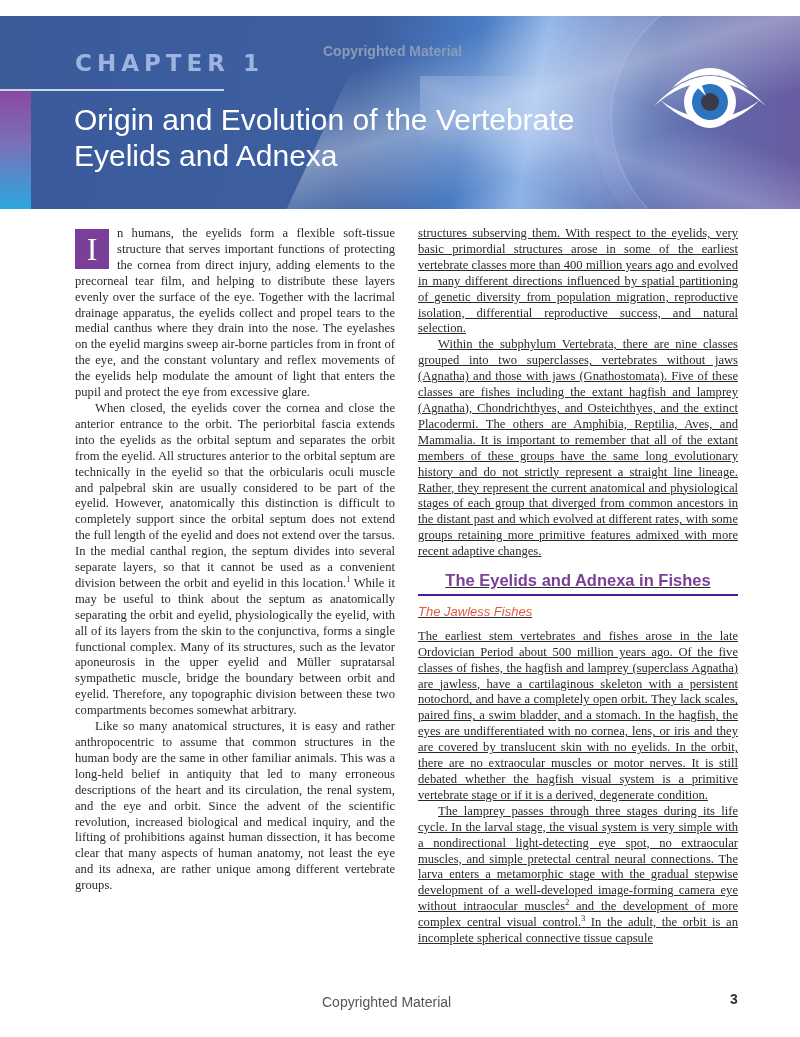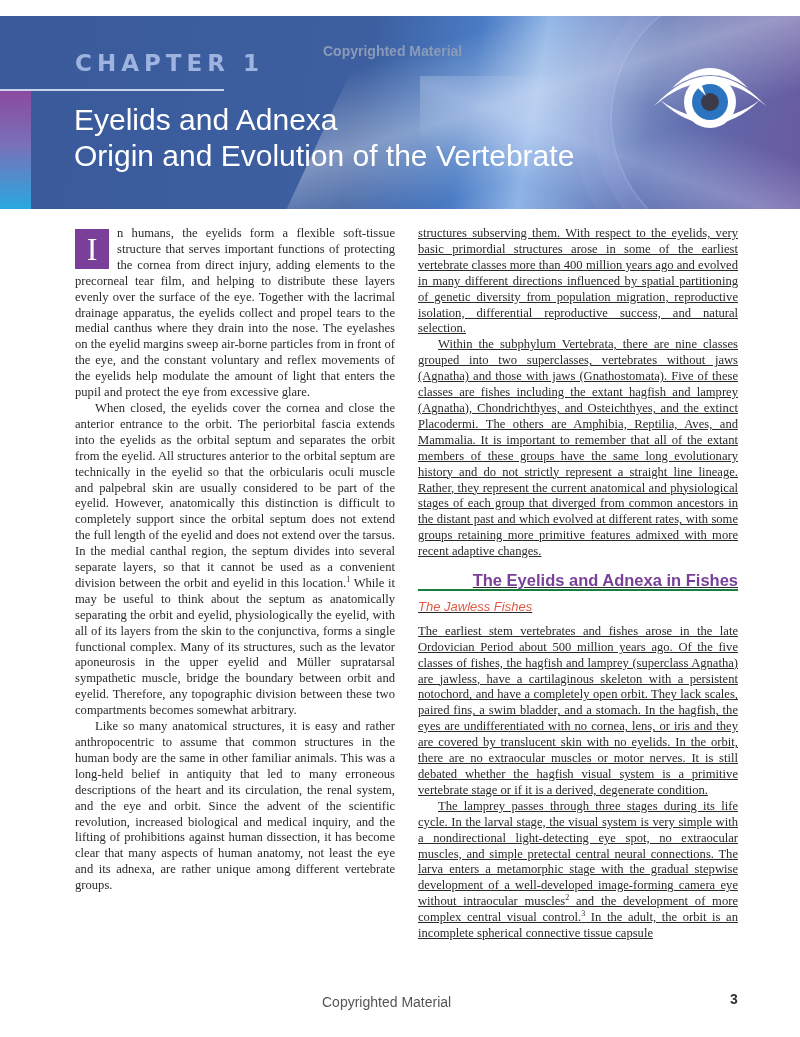--- a/index.html
+++ b/index.html
@@ -30,40 +30,40 @@
     text-align: justify; hyphens: auto; }
   .col-left { left: 75px; }
   .col-right { left: 418px; text-decoration: underline; }
   .col p { margin: 0; text-indent: 20px; }
   .col p.noindent { text-indent: 0; }
   .dropcap { float: left; width: 34px; height: 40px; background: #7a3f98; color: #fff; font-size: 32px; line-height: 40px;
     text-align: center; margin: 3px 8px 0 0; }
   sup { font-size: 8px; line-height: 0; }
 
   .h2 { font-family: "Liberation Sans", sans-serif; font-weight: bold; font-size: 16.5px; color: #7a3f98; margin: 13px 0 0 0;
-    border-bottom: 2px solid #15803d; text-align: right; }
+    padding-bottom: 5px; border-bottom: 2px solid #4c1d95; text-align: center; }
   .h3 { font-family: "Liberation Sans", sans-serif; font-style: italic; font-size: 13px; color: #e05a44; margin: 8px 0 9px 0; text-align: left; }
 
   .watermark-bottom { position: absolute; left: 322px; top: 994px; font-family: "Liberation Sans", sans-serif; font-size: 14px; color: #555; }
   .page-number { position: absolute; left: 730px; top: 991px; font-family: "Liberation Sans", sans-serif; font-weight: bold; font-size: 14px; color: #333; }
 </style>
 </head>
 <body>
 
 <div class="banner">
   <div class="rays"></div>
   <div class="rays2"></div>
   <div class="circles"></div>
   <div class="sidebar-strip"></div>
   <div class="chapter-rule"></div>
   <div class="chapter-label">CHAPTER 1</div>
   <div class="watermark-top">Copyrighted Material</div>
   <div class="chapter-title">
+    <div>Origin and Evolution of the Vertebrate</div>
     <div>Eyelids and Adnexa</div>
-    <div>Origin and Evolution of the Vertebrate</div>
   </div>
   <svg class="eye-logo" viewBox="0 0 120 100">
     <path d="M4 58 Q60 -2 116 58 Q60 10 4 58 Z" fill="#ffffff"></path>
     <path d="M10 52 Q60 100 110 52 Q60 88 10 52 Z" fill="#ffffff"></path>
     <path d="M22 40 Q60 0 98 40 Q60 14 22 40 Z" fill="#ffffff"></path>
     <circle cx="60" cy="54" r="26" fill="#ffffff"></circle>
     <circle cx="60" cy="54" r="18" fill="#2a74c0"></circle>
     <circle cx="60" cy="54" r="9" fill="#3a3a4a"></circle>
     <path d="M44 36 L56 48 L52 38 Z" fill="#ffffff"></path>
   </svg>

